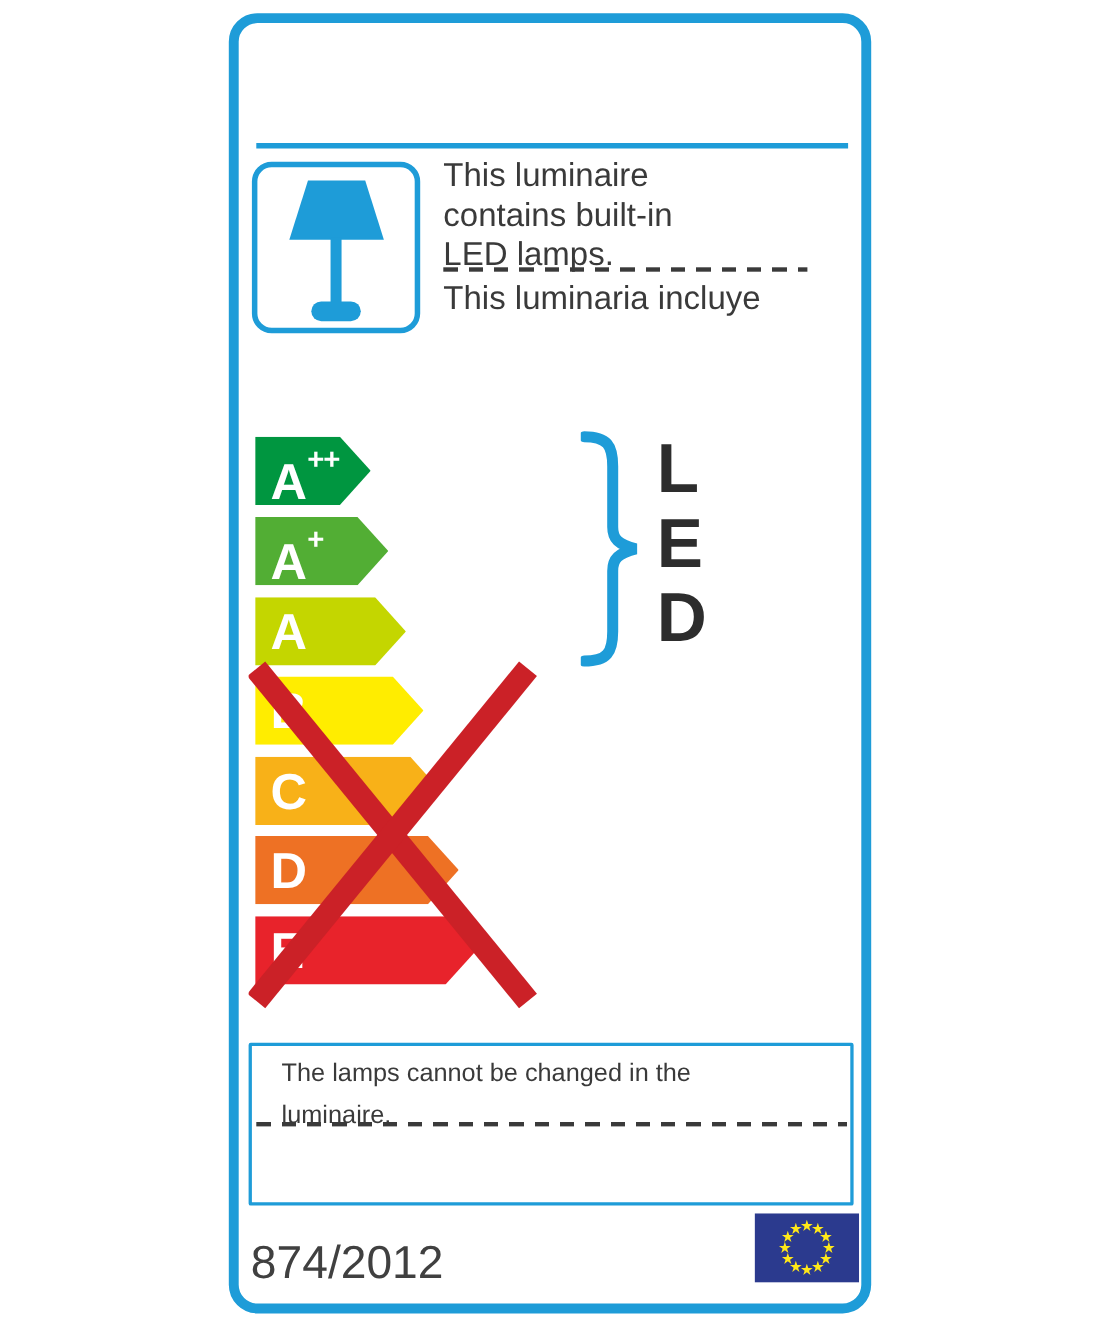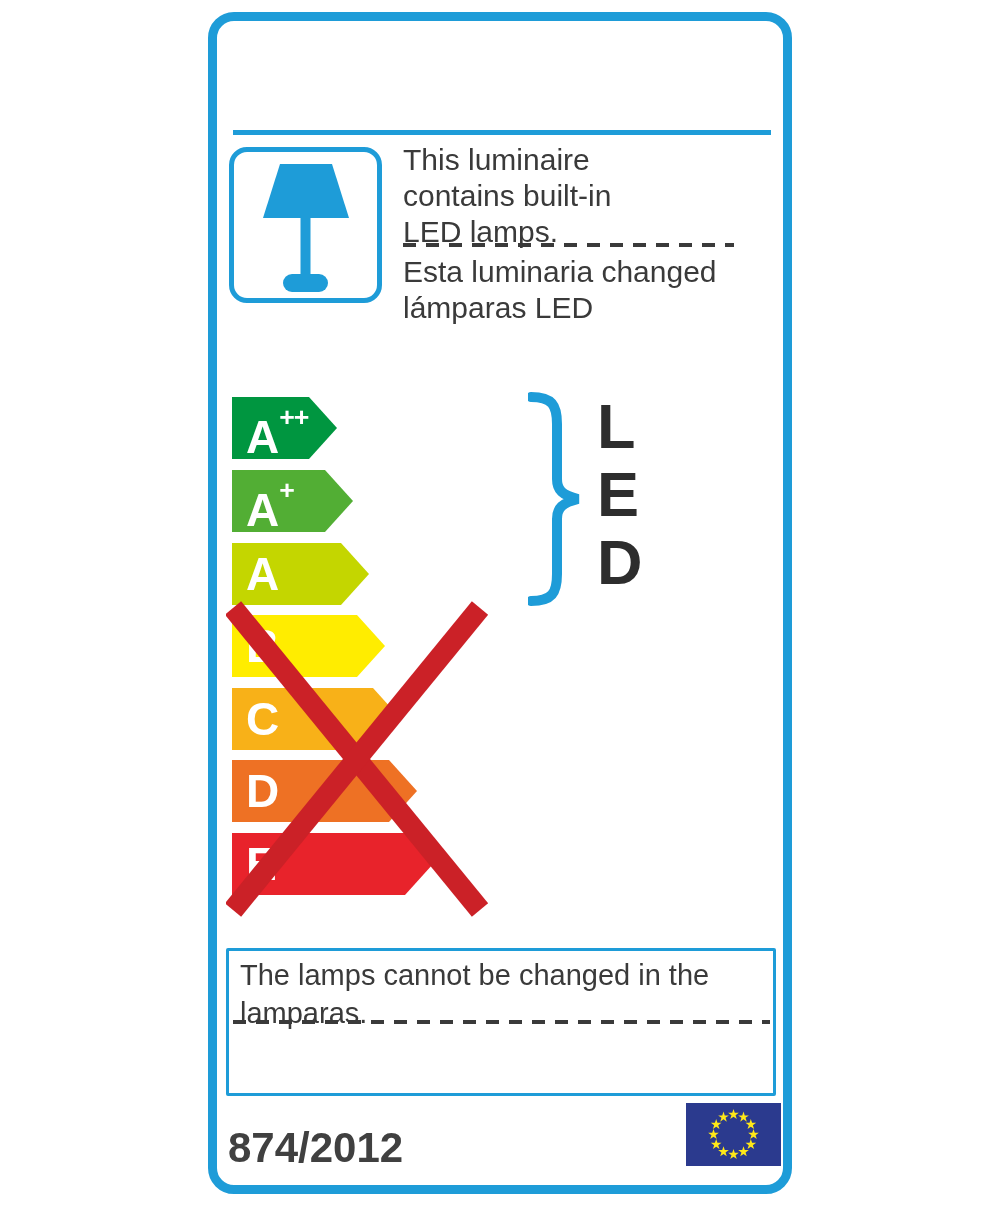--- a/index.html
+++ b/index.html
@@ -39,25 +39,25 @@
   #cross-out{position:absolute;left:226px;top:601px;z-index:5;}
   
   #led-brace{position:absolute;left:528px;top:391px;}
   #led-letters{position:absolute;left:597px;top:392px;}
   .led-letter{height:68px;line-height:68px;font-size:63px;font-weight:bold;color:#2d2d2d;}
   
   #note-box{
     position:absolute;left:226px;top:948px;width:550px;height:148px;box-sizing:border-box;
     border:3px solid var(--blue,#1e9cd8);border-radius:2px;background:#fff;
   }
-  .note-line{position:absolute;left:240px;font-size:29px;line-height:38px;white-space:nowrap;color:var(--text-dark,#3a3a3a);}
+  .note-line{position:absolute;left:256px;font-size:23px;line-height:38px;white-space:nowrap;color:var(--text-dark,#3a3a3a);}
   #note-dash{left:233px;top:1020px;width:537px;}
   
   #reg-number{
-    position:absolute;left:228px;top:1124px;font-size:42px;font-weight:bold;color:#404040;letter-spacing:0px;
+    position:absolute;left:228px;top:1124px;font-size:42px;font-weight:normal;color:#404040;letter-spacing:0px;
   }
   
   #eu-flag{position:absolute;left:686px;top:1103px;width:95px;height:63px;}
 </style>
 </head>
 <body>
 
 <div id="stage">
 
   <div id="label-frame"></div>
@@ -71,22 +71,21 @@
       <rect x="49" y="122" width="45" height="18" rx="9" fill="#1e9cd8" class="lamp-fill"></rect>
     </svg>
   </div>
 
   <div class="txt-line" style="top:142px">This luminaire</div>
   <div class="txt-line" style="top:178px">contains built-in</div>
   <div class="txt-line" style="top:214px">LED lamps.</div>
 
   <div id="intro-dash" class="dashed"></div>
 
-  <div class="txt-line" style="top:254px">Esta luminaria changed</div>
-  <div class="txt-line" style="top:290px">lámparas LED</div>
+  <div class="txt-line" style="top:254px">This luminaria incluye</div>
 
   <div id="energy-arrows">
       <div class="arrow-row" style="top: 0px; width: 105px;">
         <svg width="105" height="62">
           <polygon points="0,0 77,0 105,31 77,62 0,62" fill="#009640"></polygon>
         </svg>
         <span class="rating-letter">A<sup>++</sup></span>
       </div>
       <div class="arrow-row" style="top: 73px; width: 121px;">
         <svg width="121" height="62">
@@ -135,21 +134,21 @@
     <path d="M3,6 C24,6 29,14 29,33 L29,88 C29,99 34,104 50,108 C34,112 29,117 29,128 L29,183 C29,202 24,210 3,210" fill="none" stroke="#1e9cd8" stroke-width="10" stroke-linecap="round" class="brace-stroke"></path>
   </svg>
   <div id="led-letters">
     <div class="led-letter">L</div>
     <div class="led-letter">E</div>
     <div class="led-letter">D</div>
   </div>
 
   <div id="note-box"></div>
   <div class="note-line" style="top:956px">The lamps cannot be changed in the</div>
-  <div class="note-line" style="top:994px">lamparas.</div>
+  <div class="note-line" style="top:994px">luminaire.</div>
   <div id="note-dash" class="dashed"></div>
 
   <div id="reg-number">874/2012</div>
 
   <svg id="eu-flag" width="95" height="63">
     <defs>
       <polygon id="eu-star-shape" points="0,-5.6 1.26,-1.74 5.33,-1.73 2.04,0.66 3.29,4.53 0,2.15 -3.29,4.53 -2.04,0.66 -5.33,-1.73 -1.26,-1.74"></polygon>
     </defs>
     <rect x="0" y="0" width="95" height="63" class="flag-bg" fill="#2b3a8e"></rect>
     <g class="flag-stars" fill="#ffe818">

